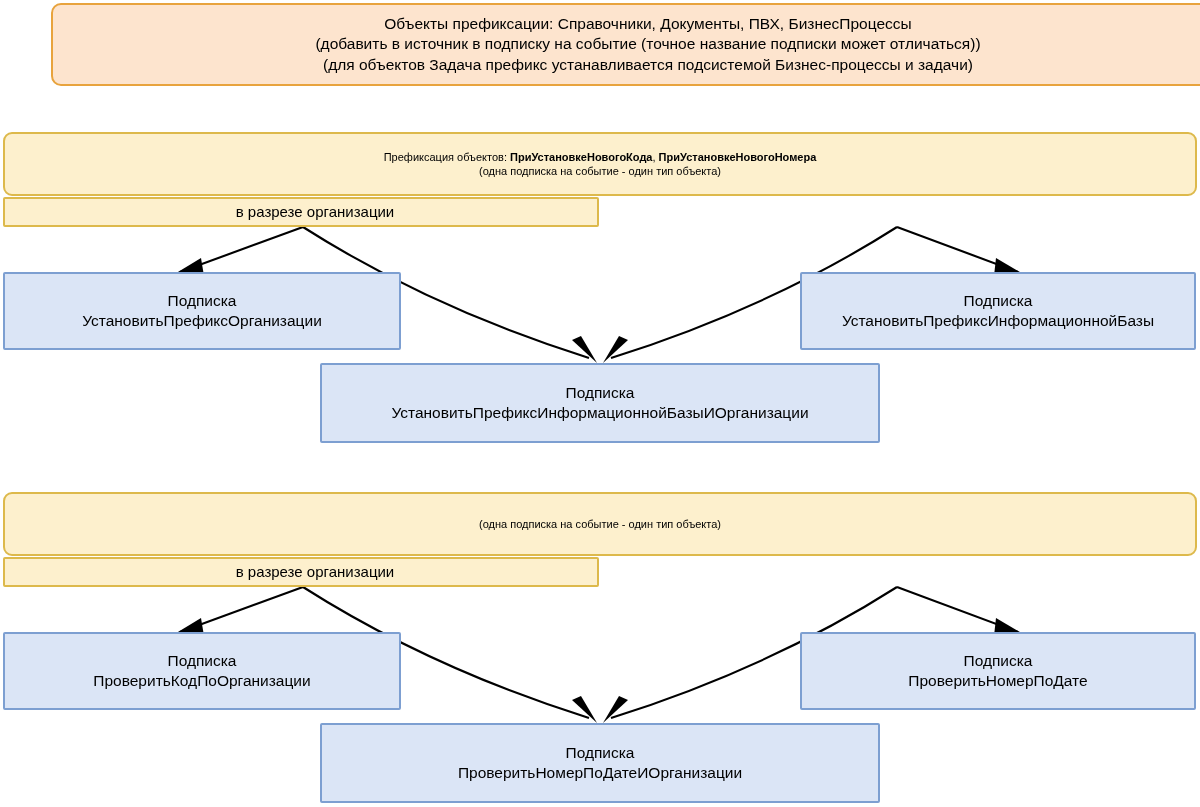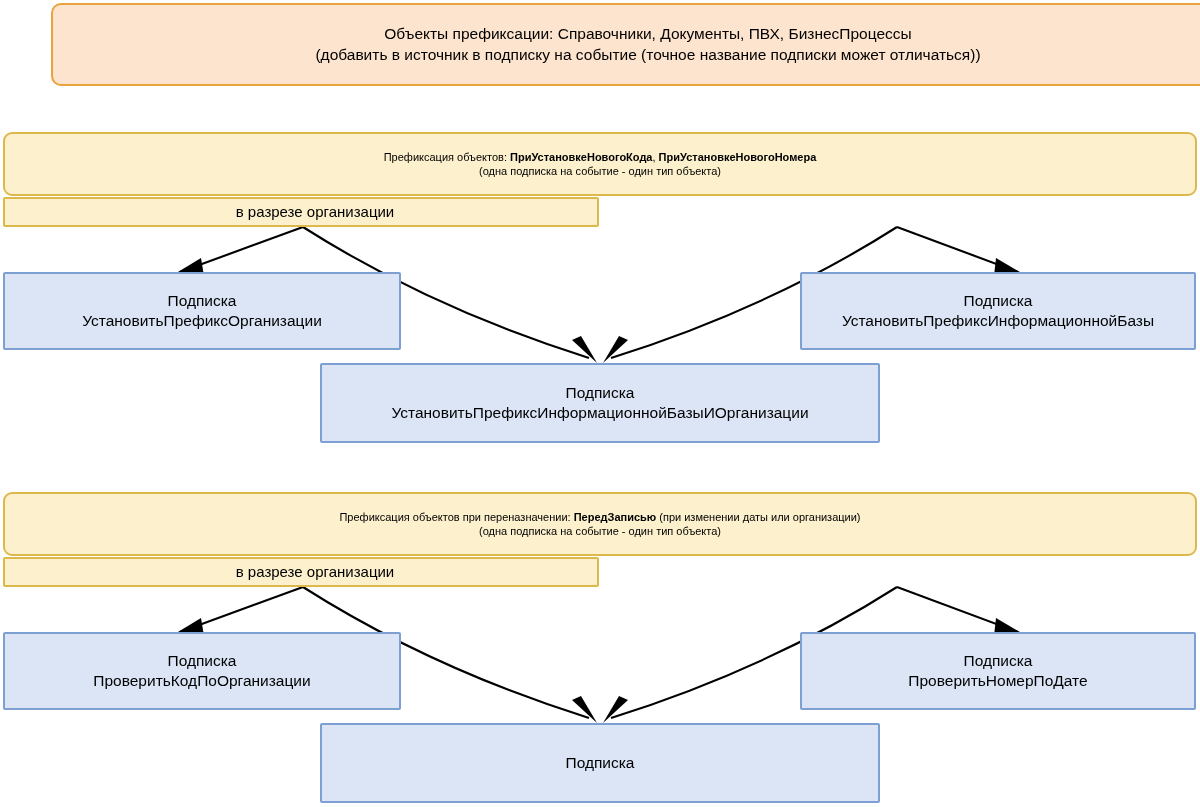--- a/index.html
+++ b/index.html
@@ -118,20 +118,21 @@
     </g>
     <g>
       <path d="M897,587 C798,650 700,690 611,718"></path>
       <polygon points="628,700 603,723 619,696"></polygon>
     </g>
   </svg>
 
   <div class="node peach" style="left:3px; top:3px; width:1194px; height:83px;">
     <span class="ln">Объекты префиксации: Справочники, Документы, ПВХ, БизнесПроцессы</span>
     <span class="ln">(добавить в источник в подписку на событие (точное название подписки может отличаться))</span>
+    <span class="ln">(для объектов Задача префикс устанавливается подсистемой Бизнес-процессы и задачи)</span>
   </div>
 
   <div class="node yellow-head" style="left:3px; top:132px; width:1194px; height:64px;">
     <span class="ln"><span>Префиксация объектов: </span><span class="b">ПриУстановкеНовогоКода</span><span>, </span><span class="b">ПриУстановкеНовогоНомера</span></span>
     <span class="ln">(одна подписка на событие - один тип объекта)</span>
   </div>
 
   <div class="node yellow-cell" style="left:3px; top:197px; width:596px; height:30px;">
     <span class="ln">в разрезе организации</span>
   </div>
@@ -145,35 +146,35 @@
     <span class="ln">Подписка</span>
     <span class="ln">УстановитьПрефиксИнформационнойБазы</span>
   </div>
 
   <div class="node blue" style="left:320px; top:363px; width:560px; height:80px;">
     <span class="ln">Подписка</span>
     <span class="ln">УстановитьПрефиксИнформационнойБазыИОрганизации</span>
   </div>
 
   <div class="node yellow-head" style="left:3px; top:492px; width:1194px; height:64px;">
-    <span class="ln"><span>Префиксация объектов при переназначении: </span><span class="b">ПередЗаписью</span><span> (при изменении даты или организации)</span></span>
     <span class="ln">(одна подписка на событие - один тип объекта)</span>
   </div>
 
   <div class="node yellow-cell" style="left:3px; top:557px; width:596px; height:30px;">
     <span class="ln">в разрезе организации</span>
   </div>
 
   <div class="node blue" style="left:3px; top:632px; width:398px; height:78px;">
     <span class="ln">Подписка</span>
     <span class="ln">ПроверитьКодПоОрганизации</span>
   </div>
 
   <div class="node blue" style="left:800px; top:632px; width:396px; height:78px;">
     <span class="ln">Подписка</span>
     <span class="ln">ПроверитьНомерПоДате</span>
   </div>
 
   <div class="node blue" style="left:320px; top:723px; width:560px; height:80px;">
     <span class="ln">Подписка</span>
+    <span class="ln">ПроверитьНомерПоДатеИОрганизации</span>
   </div>
 
 </div>
 
 </body></html>

